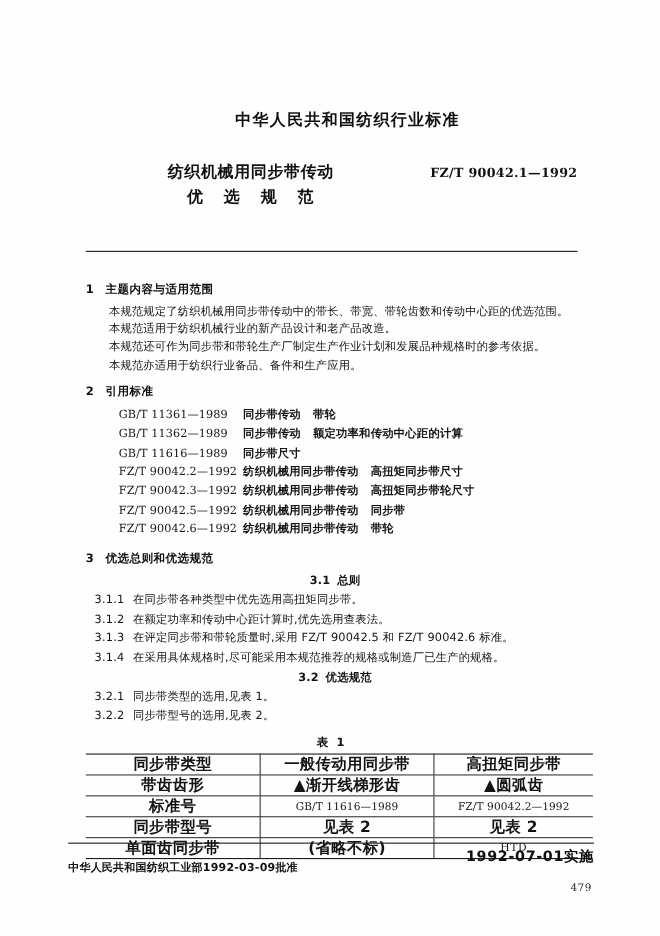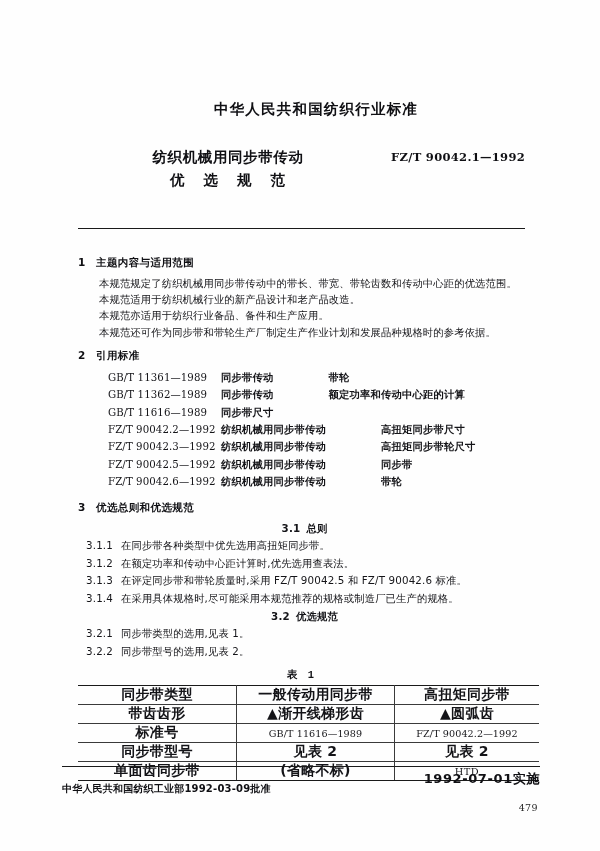--- a/index.html
+++ b/index.html
@@ -138,21 +138,20 @@
     letter-spacing: 0.1px;
   }
   .ref-name {
     font-weight: bold;
     letter-spacing: 0.2px;
   }
   .ref-sub {
     font-weight: bold;
     letter-spacing: 0.2px;
     padding-left: 11px;
-    margin-left: 44px;
   }
 
   .sub-h {
     font-size: 10.3px;
     color: #141418;
     line-height: 17.6px;
     letter-spacing: 0.2px;
     font-weight: bold;
     text-align: center;
   }
@@ -174,21 +173,20 @@
 
   
   .table-caption {
     margin-top: 8px;
     text-align: center;
     font-size: 10.4px;
     font-weight: bold;
     letter-spacing: 2px;
     color: #101014;
     padding-bottom: 3px;
-    font-family: Liberation Mono, monospace;
   }
   table.spec {
     border-collapse: collapse;
     width: 447px;
     table-layout: fixed;
   }
   table.spec td {
     border-bottom: 0.9px solid #3a3a3a;
     border-right: 0.9px solid #3a3a3a;
     text-align: center;
@@ -290,22 +288,22 @@
   <div class="rule-top"></div>
 
   <div class="body-area">
 
     <div class="clause-h">
       <span class="num">1</span><span>主题内容与适用范围</span>
     </div>
     <div class="para-group">
       <div class="para">本规范规定了纺织机械用同步带传动中的带长、带宽、带轮齿数和传动中心距的优选范围。</div>
       <div class="para">本规范适用于纺织机械行业的新产品设计和老产品改造。</div>
+      <div class="para">本规范还可作为同步带和带轮生产厂制定生产作业计划和发展品种规格时的参考依据。</div>
       <div class="para">本规范亦适用于纺织行业备品、备件和生产应用。</div>
-      <div class="para">本规范还可作为同步带和带轮生产厂制定生产作业计划和发展品种规格时的参考依据。</div>
     </div>
 
     <div class="clause-h">
       <span class="num">2</span><span>引用标准</span>
     </div>
     <div class="ref-list">
       <div class="ref-row">
         <span class="ref-code">GB/T 11361—1989</span><span class="ref-name">同步带传动</span><span class="ref-sub">带轮</span>
       </div>
       <div class="ref-row">

